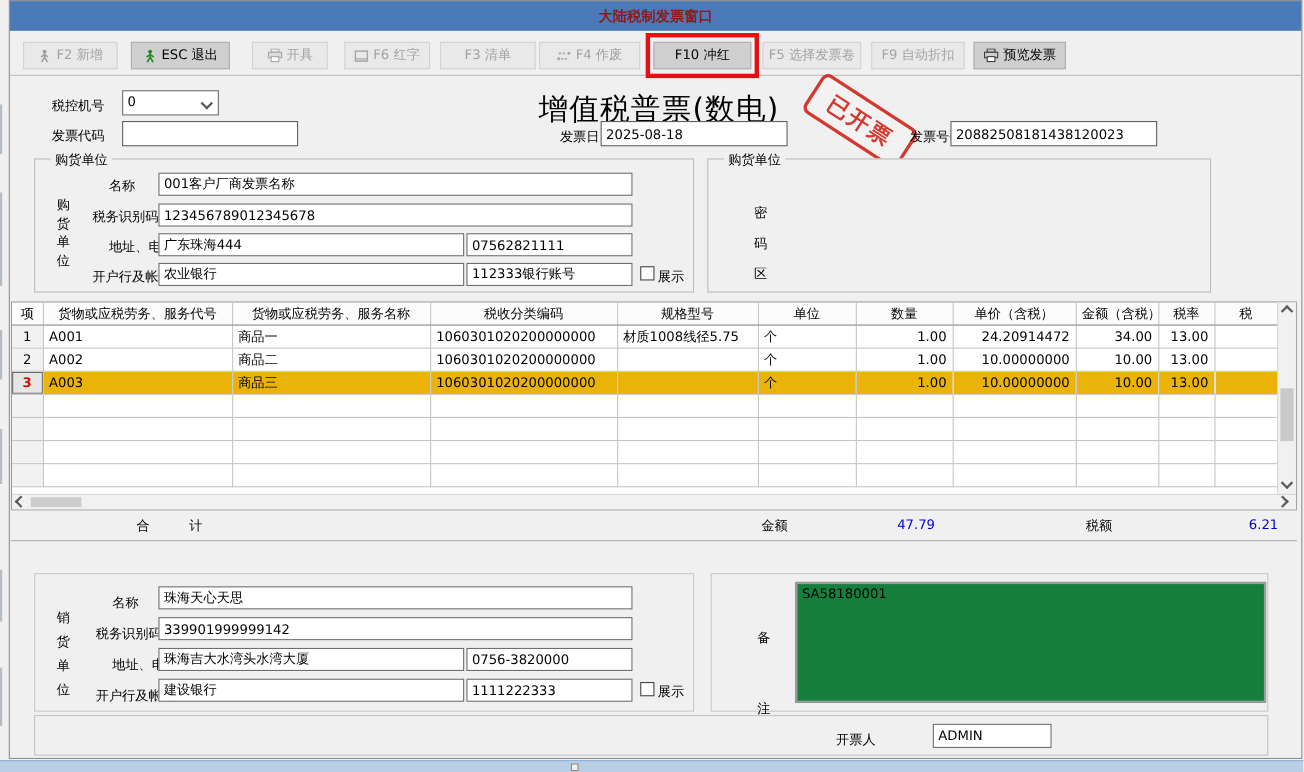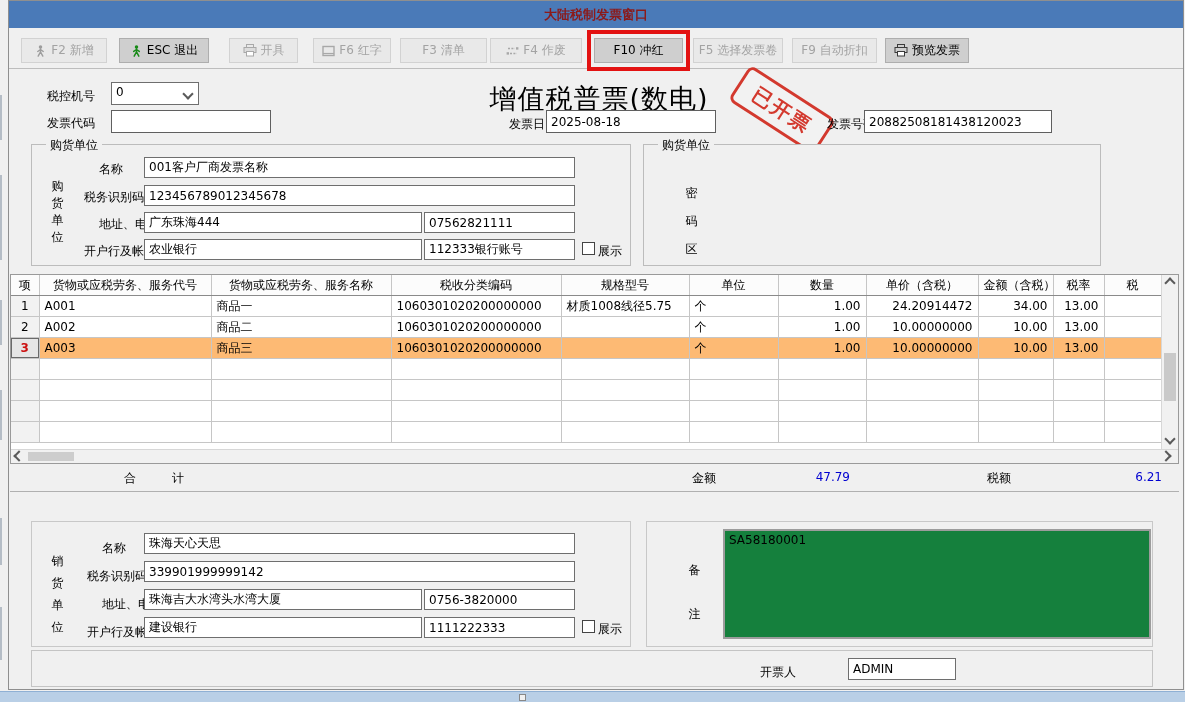--- a/index.html
+++ b/index.html
@@ -47,21 +47,21 @@
   .vlab{position:absolute;width:15px;word-break:break-all;text-align:center;}
   .cb{position:absolute;width:13px;height:13px;border:1px solid #444;background:#fff;box-sizing:border-box;}
   
   .twrap{position:absolute;left:1px;top:273px;width:1169px;height:190px;
          border:1px solid #9a9a9a;box-sizing:border-box;background:#fff;}
   table.grid{border-collapse:collapse;table-layout:fixed;width:1150px;}
   table.grid td{height:20px;padding:0 5px;border-right:1px solid #c6c6c6;border-bottom:1px solid #c6c6c6;
       overflow:hidden;white-space:nowrap;font-size:12px;}
   table.grid tr.hdr td{text-align:center;background:#fcfcfc;border-bottom:1px solid #8a8a8a;color:#000;}
   td.numc{background:#f2f2f2;text-align:center;border-right:1px solid #8a8a8a;}
-  tr.sel td{background:#fdba74;}
+  tr.sel td{background:#eab308;}
   tr.sel td.numc{background:#e6e6e6;box-shadow:inset 0 0 0 1px #6a6a6a;color:#cc1111;font-weight:bold;}
   .c-l{text-align:left}.c-r{text-align:right}
   
   .vscroll{position:absolute;left:1150px;top:0;width:17px;height:174px;background:#f1f1f1;border-left:1px solid #d7d7d7;box-sizing:border-box;}
   .hscroll{position:absolute;left:0;top:174px;width:1167px;height:14px;background:#f1f1f1;border-top:1px solid #d7d7d7;box-sizing:border-box;}
   .vthumb{position:absolute;left:2px;top:78px;width:12px;height:48px;background:#c9c9c9;}
   .hthumb{position:absolute;left:17px;top:2px;width:46px;height:9px;background:#cdcdcd;}
   .chev{display:inline-block;width:6px;height:6px;border-left:2px solid #5a5a5a;border-bottom:2px solid #5a5a5a;}
   .chev.left{transform:rotate(45deg)}.chev.right{transform:rotate(225deg)}
   .chev.up{transform:rotate(135deg)}.chev.down{transform:rotate(-45deg)}
@@ -367,21 +367,21 @@
     <input class="inp" style="left: 112px; top: 67px; width: 278px;" value="珠海吉大水湾头水湾大厦">
     <input class="inp" style="left: 392px; top: 67px; width: 151px;" value="0756-3820000">
     <span class="lbl" style="left:55px;top:102px">开户行及帐号</span>
     <input class="inp" style="left: 112px; top: 95px; width: 278px;" value="建设银行">
     <input class="inp" style="left: 392px; top: 95px; width: 151px;" value="1111222333">
     <span class="cb" style="left:550px;top:98px"></span>
     <span class="lbl" style="left:566px;top:99px">展示</span>
   </div>
 
   <div class="gbox" style="left:637px;top:520px;width:507px;height:126px;border-color:#c8c8c8">
-    <div class="vlab" style="left:40px;top:26px;line-height:44px">备注</div>
+    <div class="vlab" style="left:40px;top:26px;line-height:64px">备注</div>
     <textarea class="remarkta" style="">SA58180001</textarea>
   </div>
 
   <div class="issuerbar">
     <span class="lbl" style="left:728px;top:13px">开票人</span>
     <input class="inp" style="left: 816px; top: 7px; width: 108px; height: 22px;" value="ADMIN">
   </div>
 
 </div>
 

